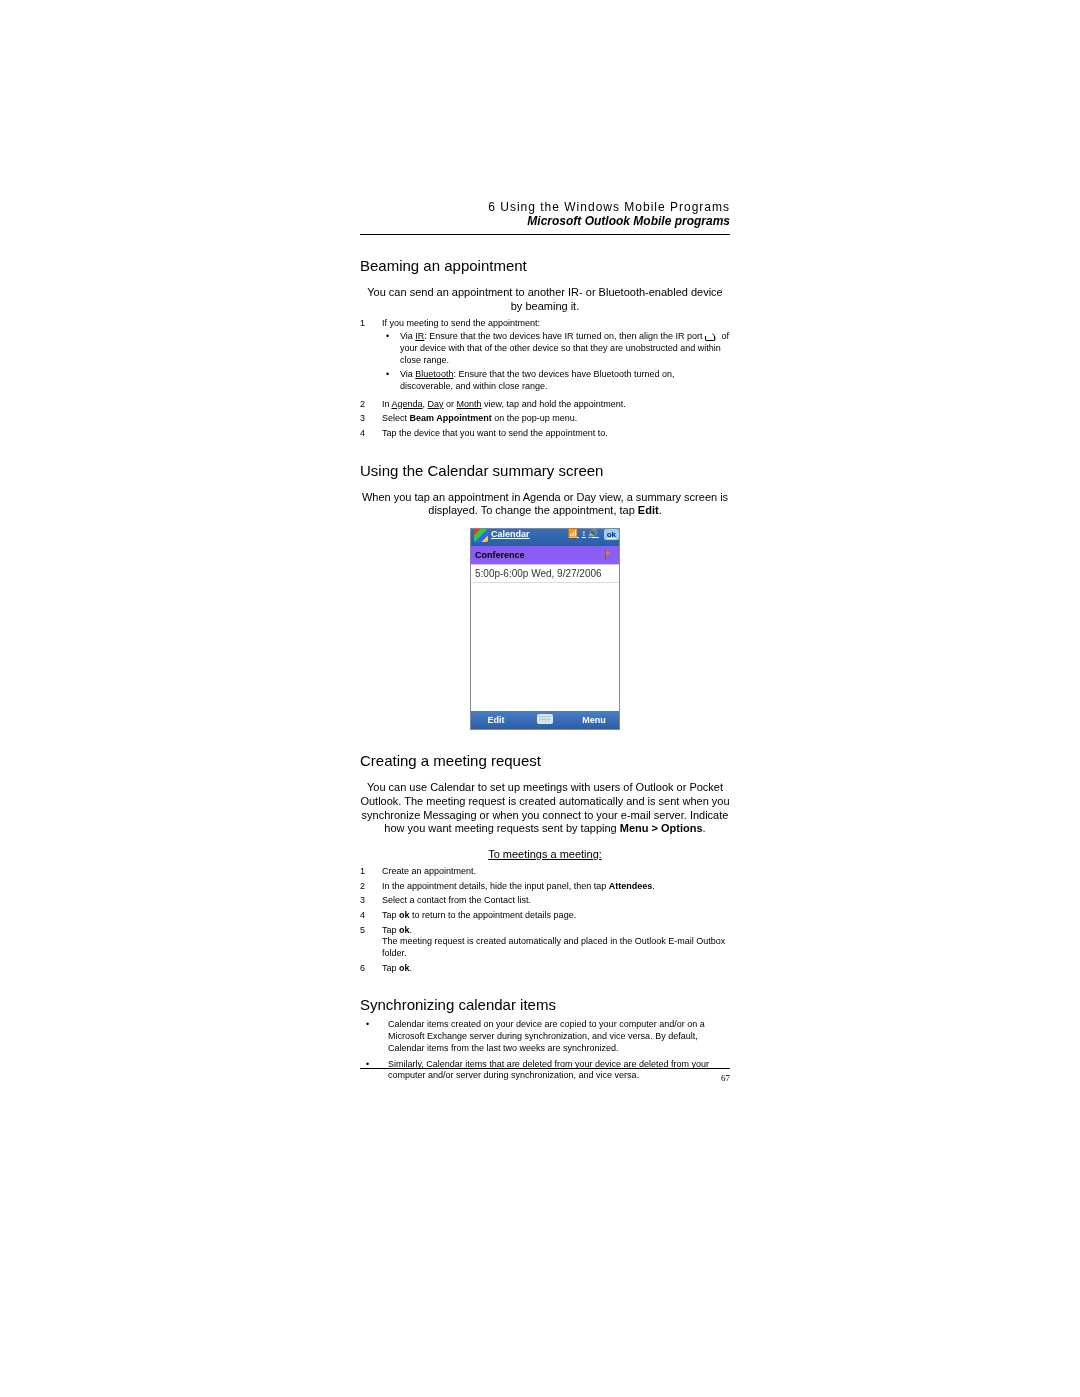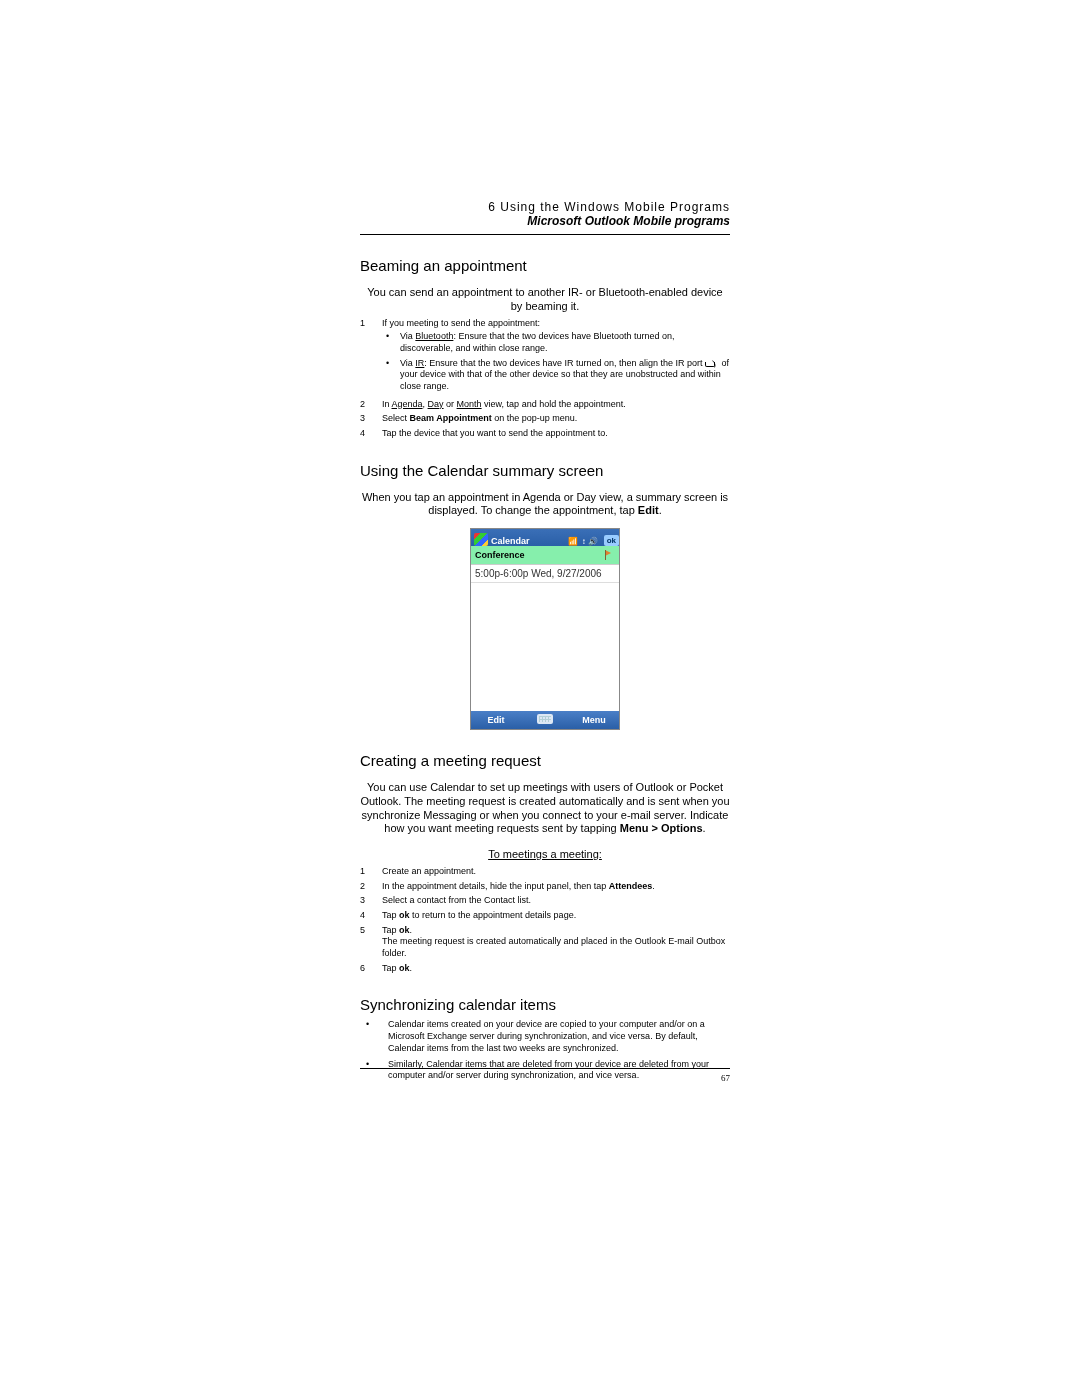--- a/index.html
+++ b/index.html
@@ -145,23 +145,24 @@
     width: 148px;
     margin: 10px auto 0 auto;
     border: 1px solid #888;
     font-family: Tahoma, Arial, sans-serif;
   }
   .fig-titlebar {
     background: linear-gradient(to bottom, #3a6fb7, #2a5fa7);
     color: #fff;
     height: 17px;
     display: flex;
-    align-items: flex-end;
+    align-items: flex-start;
     font-size: 9px;
     font-weight: bold;
+    text-decoration: underline;
   }
   .fig-start {
     width: 14px;
     height: 13px;
     margin: 0 3px;
     background: linear-gradient(135deg, #e33 0 25%, #3c3 25% 50%, #36f 50% 75%, #fc3 75% 100%);
     border-radius: 2px;
   }
   .fig-title-txt { flex: 1; }
   .fig-status-icons {
@@ -173,21 +174,21 @@
   .fig-ok {
     background: #9cf;
     color: #036;
     font-size: 8px;
     font-weight: bold;
     padding: 1px 3px;
     border-radius: 2px;
     margin-left: 2px;
   }
   .fig-header2 {
-    background: #86efac;
+    background: #8b5cf6;
     display: flex;
     align-items: center;
     justify-content: space-between;
     padding: 3px 4px;
     border-bottom: 1px solid #ccc;
   }
   .fig-subject {
     font-size: 9px;
     font-weight: bold;
     color: #000;
@@ -287,26 +288,26 @@
     <h3 class="subhead">Beaming an appointment</h3>
     <p class="body-text">You can send an appointment to another IR- or Bluetooth-enabled device by beaming it.</p>
     <ol class="num-list">
       <li>
         <span class="num">1</span>
         <span class="txt">
           <span>If you meeting to send the appointment:</span>
           <ul class="inner-bullets">
             <li>
               <span>
-                <span>Via </span><span class="u">Bluetooth</span><span>: Ensure that the two devices have Bluetooth turned on, discoverable, and within close range.</span>
+                <span>Via </span><span class="u">IR</span><span>: Ensure that the two devices have IR turned on, then align the IR port </span><span class="ir-icon"></span><span> of your device with that of the other device so that they are unobstructed and within close range.</span>
               </span>
             </li>
             <li>
               <span>
-                <span>Via </span><span class="u">IR</span><span>: Ensure that the two devices have IR turned on, then align the IR port </span><span class="ir-icon"></span><span> of your device with that of the other device so that they are unobstructed and within close range.</span>
+                <span>Via </span><span class="u">Bluetooth</span><span>: Ensure that the two devices have Bluetooth turned on, discoverable, and within close range.</span>
               </span>
             </li>
           </ul>
         </span>
       </li>
       <li>
         <span class="num">2</span>
         <span class="txt">
           <span>In </span><span class="u">Agenda</span><span>, </span><span class="u">Day</span><span> or </span><span class="u">Month</span><span> view, tap and hold the appointment.</span>
         </span>

